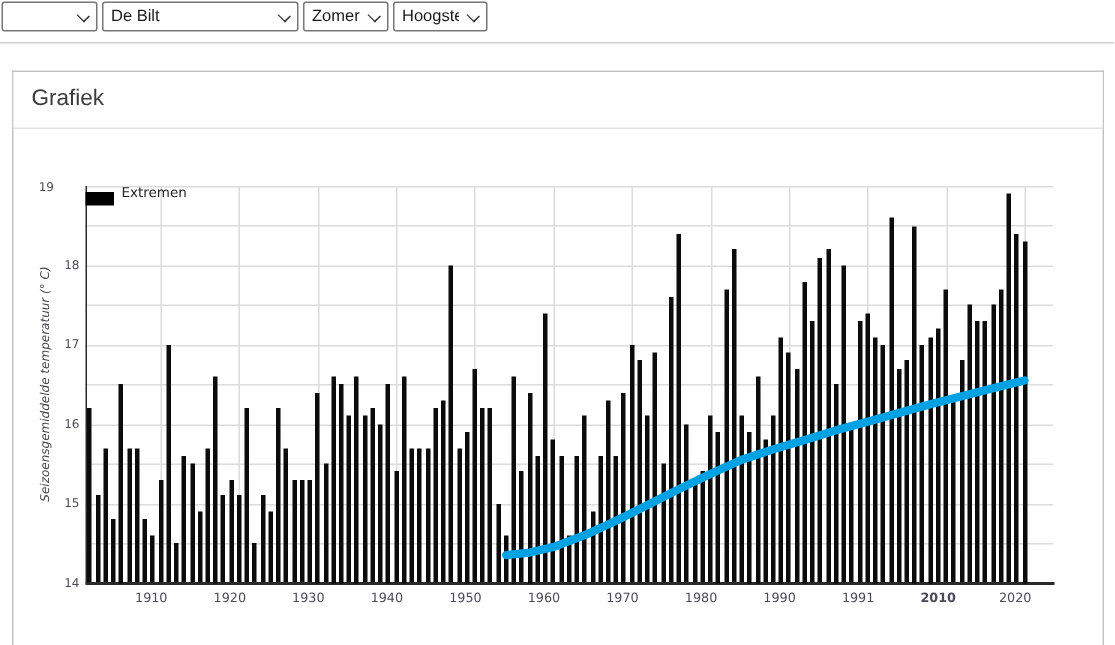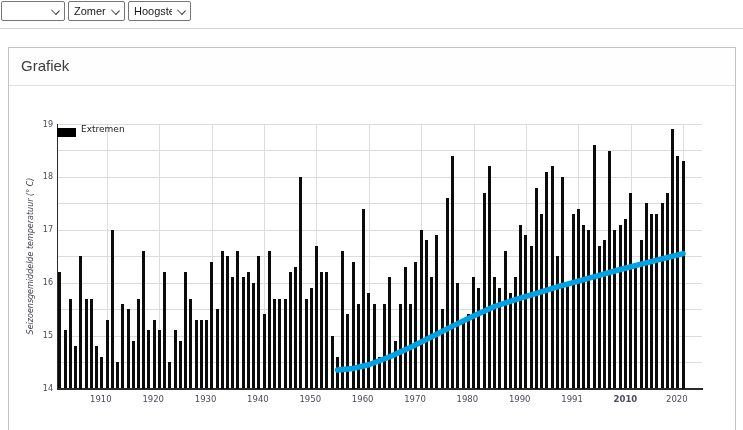--- a/index.html
+++ b/index.html
@@ -44,20 +44,26 @@
 </style>
 </head>
 <body>
 
 <div class="app">
 
   <div class="toolbar">
     <span class="selwrap" style="width:64px">
       <select style="width:64px">
         <option></option>
+      </select>
+      <i class="chev"></i>
+    </span>
+    <span class="selwrap" style="width:131px">
+      <select style="width:131px">
+        <option>De Bilt</option>
       </select>
       <i class="chev"></i>
     </span>
     <span class="selwrap" style="width:57px">
       <select style="width:57px">
         <option>Zomer</option>
       </select>
       <i class="chev"></i>
     </span>
     <span class="selwrap" style="width:63px">
@@ -219,21 +225,21 @@
       <div class="bar" style="left: 660.5px; top: 203.3px; height: 185.2px; background: rgb(11, 11, 11);"></div>
       <div class="bar" style="left: 665.8px; top: 192.8px; height: 195.7px; background: rgb(11, 11, 11);"></div>
       <div class="bar" style="left: 671px; top: 129.3px; height: 259.2px; background: rgb(11, 11, 11);"></div>
       <div class="bar" style="left: 676.2px; top: 155.7px; height: 232.8px; background: rgb(11, 11, 11);"></div>
       <div class="bar" style="left: 681.5px; top: 161px; height: 227.5px; background: rgb(11, 11, 11);"></div>
       <div class="ytick" style="left: 29px; top: 384px;">14</div>
       <div class="ytick" style="left: 29px; top: 331.1px;">15</div>
       <div class="ytick" style="left: 29px; top: 278.2px;">16</div>
       <div class="ytick" style="left: 29px; top: 225.3px;">17</div>
       <div class="ytick" style="left: 29px; top: 172.4px;">18</div>
-      <div class="ytick" style="left: 29px; top: 119.5px;">19</div>
+      <div class="ytick" style="left: 12px; top: 119.5px;">19</div>
       <div class="xtick" style="left: 90.024px; top: 394px;">1910</div>
       <div class="xtick" style="left: 142.384px; top: 394px;">1920</div>
       <div class="xtick" style="left: 194.744px; top: 394px;">1930</div>
       <div class="xtick" style="left: 247.104px; top: 394px;">1940</div>
       <div class="xtick" style="left: 299.464px; top: 394px;">1950</div>
       <div class="xtick" style="left: 351.824px; top: 394px;">1960</div>
       <div class="xtick" style="left: 404.184px; top: 394px;">1970</div>
       <div class="xtick" style="left: 456.544px; top: 394px;">1980</div>
       <div class="xtick" style="left: 508.904px; top: 394px;">1990</div>
       <div class="xtick" style="left: 561.264px; top: 394px;">1991</div>

